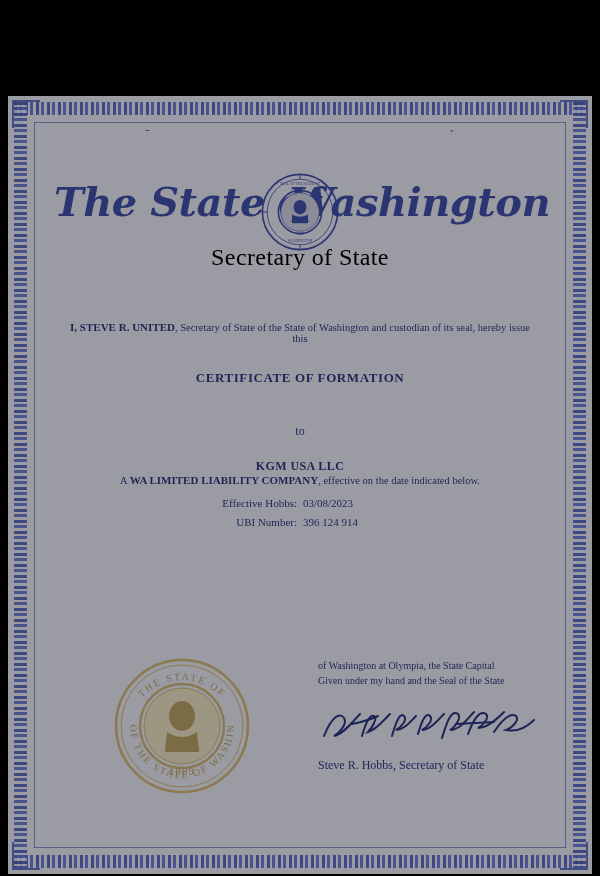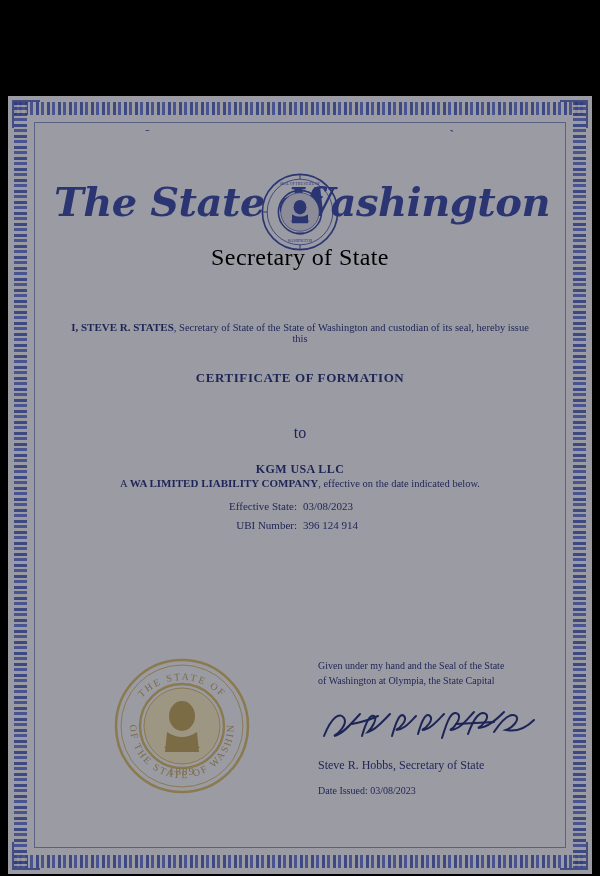--- a/index.html
+++ b/index.html
@@ -156,21 +156,21 @@
   }
   .line-intro b { font-size: 11px; }
 
   .cert-type {
     font-size: 13px;
     font-weight: bold;
     letter-spacing: 0.6px;
     margin-bottom: 38px;
   }
   .word-to {
-    font-size: 16px;
+    font-size: 12px;
     margin-bottom: 20px;
   }
   .entity-name {
     font-size: 12px;
     font-weight: bold;
     letter-spacing: 0.4px;
   }
   .entity-kind {
     font-size: 10.5px;
     margin-bottom: 11px;
@@ -298,36 +298,36 @@
           </g>
         </svg>
       </div>
 
       <div id="subtitle">Secretary of State</div>
     </div>
 
     <div id="body-block">
 
       <div class="line-intro">
-        <b>I, STEVE R. STATES</b><span>, Secretary of State of the State of Washington and custodian of its seal, hereby issue this</span>
+        <b>I, STEVE R. UNITED</b><span>, Secretary of State of the State of Washington and custodian of its seal, hereby issue this</span>
       </div>
 
       <div class="cert-type">CERTIFICATE OF FORMATION</div>
 
       <div class="word-to">to</div>
 
       <div class="entity-name">KGM USA LLC</div>
 
       <div class="entity-kind">
         <span>A </span><b>WA LIMITED LIABILITY COMPANY</b><span>, effective on the date indicated below.</span>
       </div>
 
       <div id="facts">
         <div class="fact-row">
-          <span class="fact-label">Effective State:</span><span class="fact-value">03/08/2023</span>
+          <span class="fact-label">Effective Hobbs:</span><span class="fact-value">03/08/2023</span>
         </div>
         <div class="fact-row">
           <span class="fact-label">UBI Number:</span><span class="fact-value">396 124 914</span>
         </div>
       </div>
     </div>
 
     <div id="footer">
 
       <svg id="gold-seal" viewBox="0 0 140 140">
@@ -345,39 +345,35 @@
           <path id="goldarc-bot" d="M 18,70 A 52,52 0 0 0 122,70" fill="none"></path>
         </defs>
         <g fill="#7b6c45" font-family="Liberation Serif, serif" font-size="10" letter-spacing="2">
           <text><textPath href="#goldarc-top" startOffset="50%" text-anchor="middle">THE STATE OF</textPath></text>
           <text><textPath href="#goldarc-bot" startOffset="50%" text-anchor="middle">SEAL OF THE STATE OF WASHINGTON</textPath></text>
         </g>
         <text x="70" y="119" text-anchor="middle" fill="#7b6c45" font-family="Liberation Serif, serif" font-size="11" letter-spacing="1">1889</text>
       </svg>
 
       <div id="sign-block">
+        <div class="given-line">of Washington at Olympia, the State Capital</div>
         <div class="given-line">Given under my hand and the Seal of the State</div>
-        <div class="given-line">of Washington at Olympia, the State Capital</div>
 
         <svg id="signature" viewBox="0 0 230 46">
           <g fill="none" stroke="#1d2456" stroke-width="2" stroke-linecap="round">
             <path d="M 6,34 C 14,14 22,10 26,16 C 30,22 20,32 16,34 C 26,32 36,18 42,12"></path>
             <path d="M 34,22 C 44,20 52,18 60,14"></path>
             <path d="M 44,34 C 48,20 52,12 56,14 C 60,16 54,26 50,30 C 58,28 66,18 72,12"></path>
             <path d="M 74,34 C 78,20 82,10 86,14 C 90,18 82,26 78,28 C 86,28 92,20 98,14"></path>
             <path d="M 100,32 C 104,18 108,10 112,14 C 116,18 108,26 104,28 C 112,28 120,18 126,12"></path>
             <path d="M 124,36 C 130,16 134,8 140,12 C 144,16 136,26 132,28 C 142,28 150,16 156,10"></path>
             <path d="M 150,32 C 156,16 162,8 168,12 C 172,16 164,24 160,26 C 170,26 180,16 186,10"></path>
             <path d="M 176,30 C 184,18 192,10 198,14 C 202,18 194,26 188,28 C 198,30 208,26 216,18"></path>
             <path d="M 138,22 L 176,20"></path>
           </g>
         </svg>
 
         <div class="sig-name">Steve R. Hobbs, Secretary of State</div>
-        <div class="sig-date">
-          <span>Date Issued:</span>
-          <span>03/08/2023</span>
-        </div>
       </div>
     </div>
 
   </div>
 </div>
 
 </body></html>

